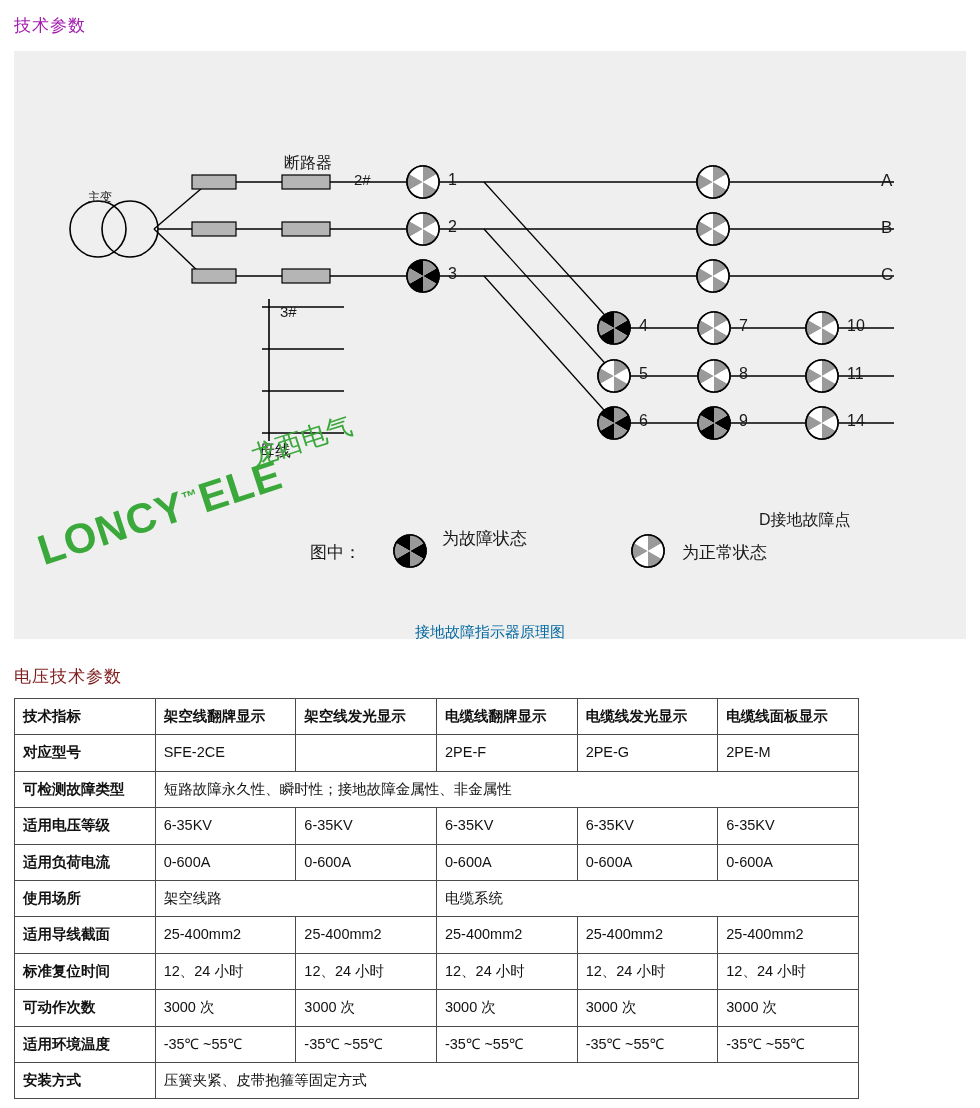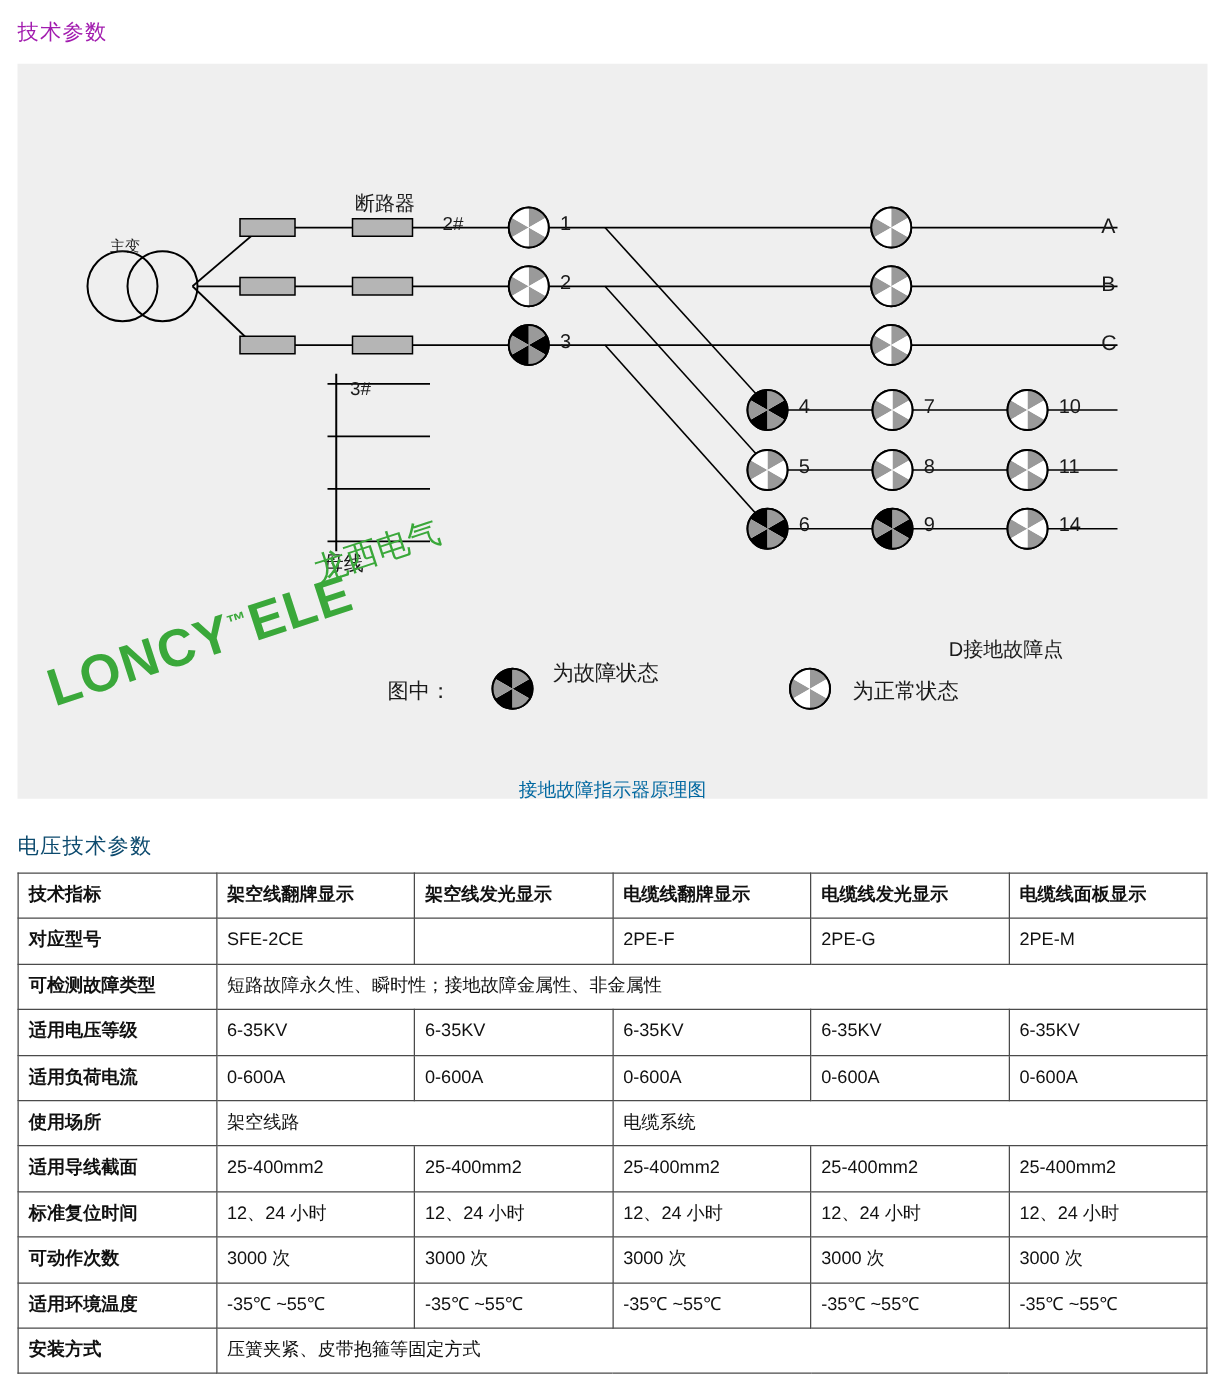--- a/index.html
+++ b/index.html
@@ -66,28 +66,28 @@
     position: absolute;
     left: 0;
     top: 572px;
     width: 100%;
     text-align: center;
     font-size: 15px;
     color: #0369a1;
   }
   .table-title {
     font-size: 17px;
-    color: #0c4a6e;
+    color: #7f1d1d;
     margin: 26px 0 10px 14px;
     letter-spacing: 1px;
   }
   table.spec {
     border-collapse: collapse;
     margin: 0 14px;
-    width: 952px;
+    width: 845px;
     table-layout: fixed;
   }
   table.spec td {
     border: 1px solid #4a4a4a;
     font-size: 14.5px;
     padding: 9px 8px;
     color: #111;
     line-height: 1.2;
     white-space: nowrap;
     overflow: hidden;

